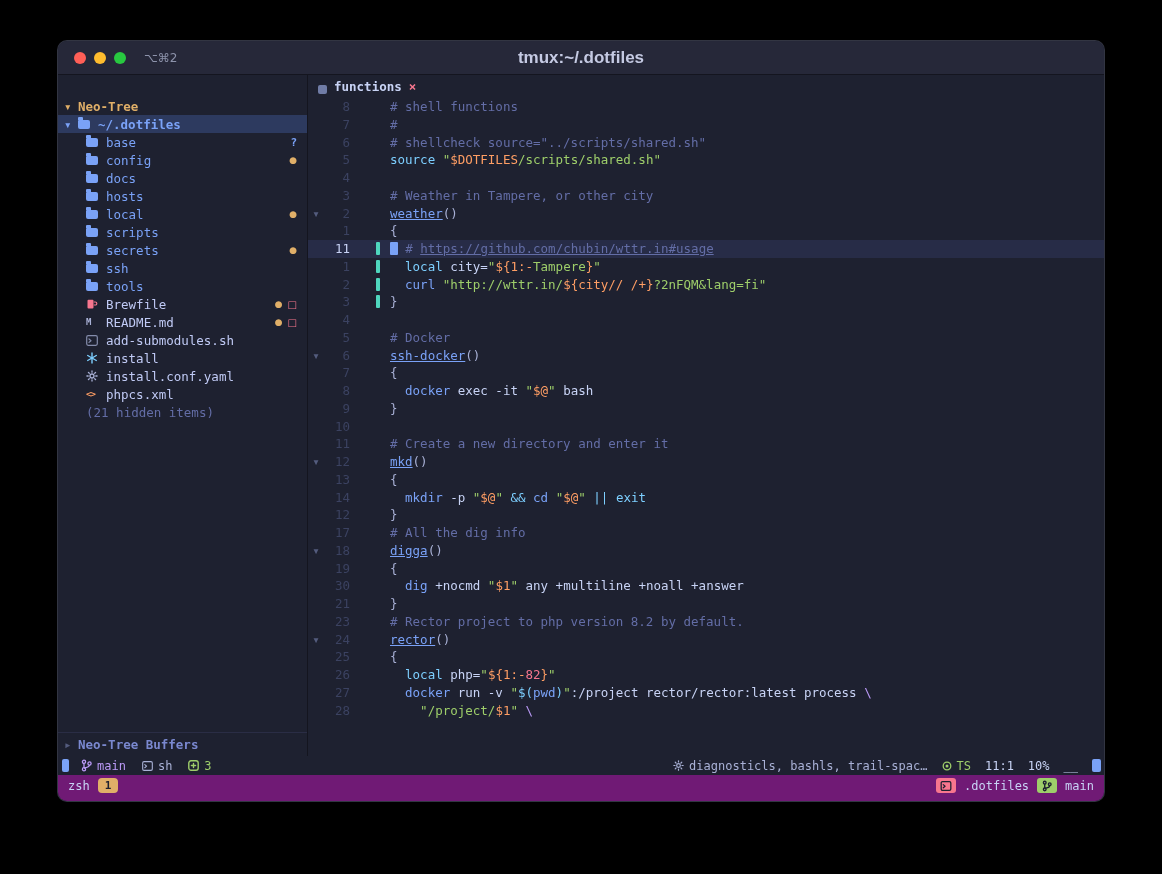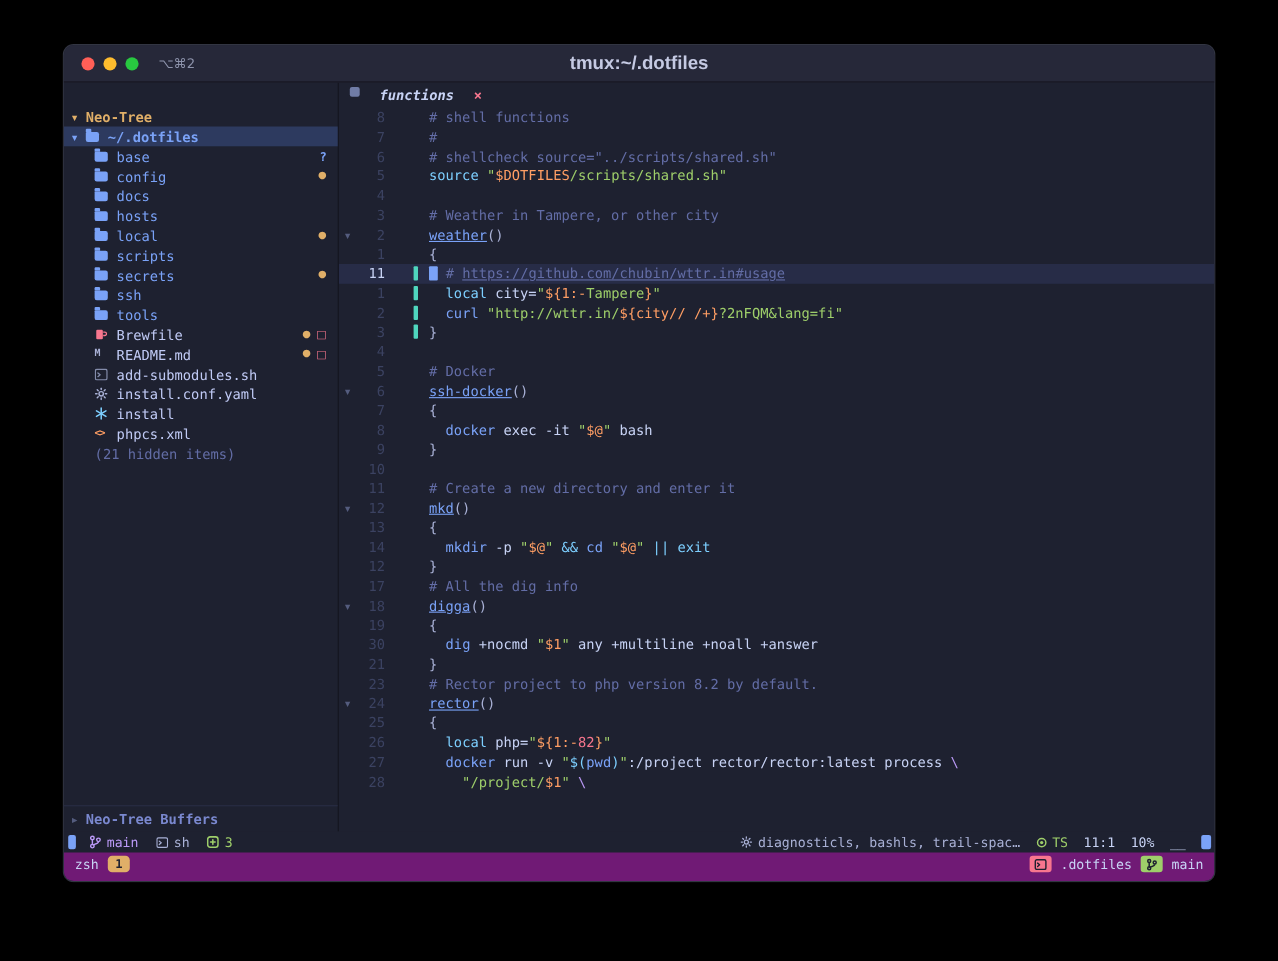--- a/index.html
+++ b/index.html
@@ -45,21 +45,21 @@
   .sh-ico{color:#848cab;}
   .star-ico{color:#7dcfff;}
   .gear-ico{color:#a9b1d6;}
   .brew-ico{color:#f7768e;}
   .nt-hidden{padding-left:28px;color:#636da6;}
   .nt-spacer{flex:1 1 auto;}
   .nt-buffers{height:24px;flex:0 0 24px;border-top:1px solid #2a2d45;display:flex;align-items:center;padding-left:6px;color:#7a88cf;font-weight:bold;}
   
   .editor{flex:1 1 auto;min-width:0;display:flex;flex-direction:column;}
   .tabline{height:23px;flex:0 0 23px;display:flex;align-items:center;padding-left:10px;}
-  .tab{display:flex;align-items:flex-start;gap:18px;font-style:italic;}
+  .tab{display:flex;align-items:flex-end;gap:7px;}
   .tab-ico{width:9px;height:9px;border-radius:2px;background:#707ca6;display:inline-block;}
   .tab-label{color:#c8d3f5;font-weight:bold;}
   .tab-close{color:#f7768e;font-weight:bold;}
   #code-lines{flex:1 1 auto;overflow:hidden;}
   .cl{display:flex;height:17.75px;line-height:17.75px;white-space:pre;}
   .cl.cur-line{background:#272c47;}
   .fold{width:16px;flex:0 0 16px;text-align:center;color:#545c7e;white-space:pre;font-family:"DejaVu Sans Mono","DejaVu Sans",monospace;}
   .num{width:26px;flex:0 0 26px;text-align:right;color:#3b4261;}
   .num.curnum{color:#c8d3f5;}
   .sign{width:40px;flex:0 0 40px;position:relative;}
@@ -144,40 +144,40 @@
           <div class="nt-row nt-item"><span class="nt-ico "><i class="icon-folder"></i></span><span class="nt-label lab-folder">tools</span><span class="nt-badges"></span></div>
           <div class="nt-row nt-item"><span class="nt-ico brew-ico"><svg width="12" height="12" viewBox="0 0 12 12">
                 <rect x="1.5" y="1.8" width="6" height="8.6" rx="1" fill="currentColor"></rect>
                 <path d="M7.8 4h1.5a1.5 1.5 0 0 1 0 3H7.8" fill="none" stroke="currentColor" stroke-width="1.2"></path>
               </svg></span><span class="nt-label lab-file">Brewfile</span><span class="nt-badges"><span class="badge b-mod">●</span><span class="badge b-del">□</span></span></div>
           <div class="nt-row nt-item"><span class="nt-ico md-ico">M</span><span class="nt-label lab-file">README.md</span><span class="nt-badges"><span class="badge b-mod">●</span><span class="badge b-del">□</span></span></div>
           <div class="nt-row nt-item"><span class="nt-ico sh-ico"><svg width="12" height="11" viewBox="0 0 12 11">
                 <rect x="0.7" y="0.7" width="10.6" height="9.6" rx="1.5" fill="none" stroke="currentColor" stroke-width="1.2"></rect>
                 <path d="M3 4l2 1.7L3 7.4" fill="none" stroke="currentColor" stroke-width="1.2" stroke-linecap="round" stroke-linejoin="round"></path>
               </svg></span><span class="nt-label lab-file">add-submodules.sh</span><span class="nt-badges"></span></div>
+          <div class="nt-row nt-item"><span class="nt-ico star-ico"><svg width="12" height="12" viewBox="0 0 12 12">
+                <g stroke="currentColor" stroke-width="1.4" stroke-linecap="round">
+                  <line x1="6" y1="1" x2="6" y2="11"></line>
+                  <line x1="1.7" y1="3.5" x2="10.3" y2="8.5"></line>
+                  <line x1="1.7" y1="8.5" x2="10.3" y2="3.5"></line>
+                </g>
+              </svg></span><span class="nt-label lab-file">install</span><span class="nt-badges"></span></div>
           <div class="nt-row nt-item"><span class="nt-ico gear-ico"><svg width="12" height="12" viewBox="0 0 12 12">
                 <circle cx="6" cy="6" r="2" fill="none" stroke="currentColor" stroke-width="1.3"></circle>
                 <g stroke="currentColor" stroke-width="1.3" stroke-linecap="round">
                   <line x1="6" y1="0.9" x2="6" y2="2.2"></line>
                   <line x1="6" y1="9.8" x2="6" y2="11.1"></line>
                   <line x1="0.9" y1="6" x2="2.2" y2="6"></line>
                   <line x1="9.8" y1="6" x2="11.1" y2="6"></line>
                   <line x1="2.4" y1="2.4" x2="3.3" y2="3.3"></line>
                   <line x1="8.7" y1="8.7" x2="9.6" y2="9.6"></line>
                   <line x1="2.4" y1="9.6" x2="3.3" y2="8.7"></line>
                   <line x1="8.7" y1="3.3" x2="9.6" y2="2.4"></line>
                 </g>
               </svg></span><span class="nt-label lab-file">install.conf.yaml</span><span class="nt-badges"></span></div>
-          <div class="nt-row nt-item"><span class="nt-ico star-ico"><svg width="12" height="12" viewBox="0 0 12 12">
-                <g stroke="currentColor" stroke-width="1.4" stroke-linecap="round">
-                  <line x1="6" y1="1" x2="6" y2="11"></line>
-                  <line x1="1.7" y1="3.5" x2="10.3" y2="8.5"></line>
-                  <line x1="1.7" y1="8.5" x2="10.3" y2="3.5"></line>
-                </g>
-              </svg></span><span class="nt-label lab-file">install</span><span class="nt-badges"></span></div>
           <div class="nt-row nt-item"><span class="nt-ico xml-ico">&lt;&gt;</span><span class="nt-label lab-file">phpcs.xml</span><span class="nt-badges"></span></div>
         </div>
       <div class="nt-row nt-hidden">(21 hidden items)</div>
       <div class="nt-spacer"></div>
       <div class="nt-buffers">
         <span class="nt-chevron">▸</span>
         <span>Neo-Tree Buffers</span>
       </div>
     </div>
 

